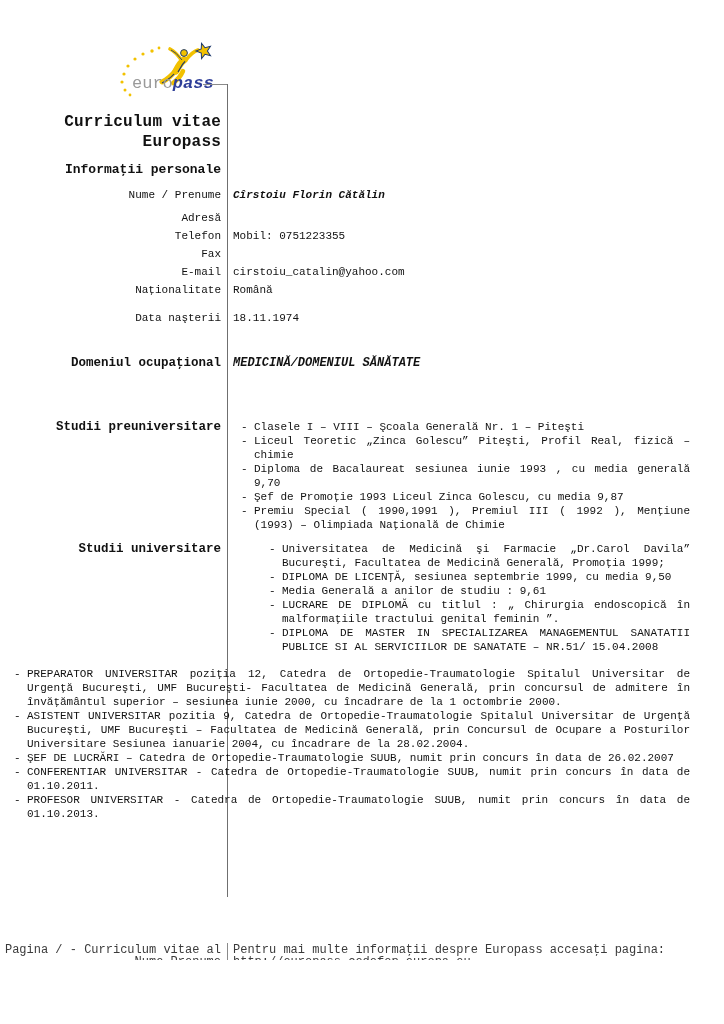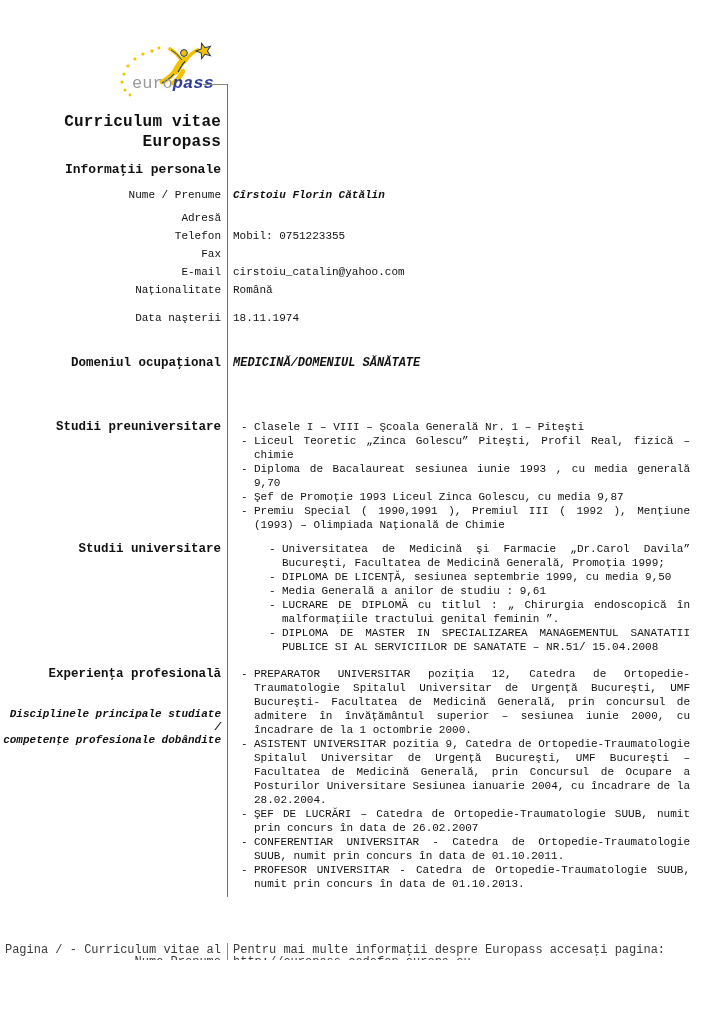--- a/index.html
+++ b/index.html
@@ -194,27 +194,20 @@
               <span>LUCRARE DE DIPLOMĂ cu titlul : „ Chirurgia endoscopică în malformaţiile tractului genital feminin ”.</span>
             </li>
           <li>
               <span>DIPLOMA DE MASTER IN SPECIALIZAREA MANAGEMENTUL SANATATII PUBLICE SI AL SERVICIILOR DE SANATATE – NR.51/ 15.04.2008</span>
             </li>
         </ul>
       </div>
     </div>
 
     <div class="row m-exp">
-      <div class="cell-l">
-        <div class="sec-label">Experienţa profesională</div>
-        <div class="sub-label">
-          <div>Disciplinele principale studiate /</div>
-          <div>competenţe profesionale dobândite</div>
-        </div>
-      </div>
       <div class="cell-r">
         <ul class="bullets">
           <li>
               <span>PREPARATOR  UNIVERSITAR poziţia 12, Catedra de Ortopedie-Traumatologie Spitalul Universitar de Urgenţă Bucureşti, UMF Bucureşti- Facultatea de Medicină Generală, prin concursul de admitere în învăţământul superior – sesiunea iunie 2000, cu încadrare de la 1 octombrie 2000.</span>
             </li>
           <li>
               <span>ASISTENT  UNIVERSITAR pozitia 9, Catedra de Ortopedie-Traumatologie Spitalul Universitar de Urgenţă Bucureşti, UMF Bucureşti – Facultatea de Medicină Generală, prin Concursul de Ocupare a Posturilor Universitare Sesiunea ianuarie 2004, cu încadrare de la 28.02.2004.</span>
             </li>
           <li>
               <span>ŞEF DE LUCRĂRI – Catedra de Ortopedie-Traumatologie SUUB, numit prin concurs în data de 26.02.2007</span>

